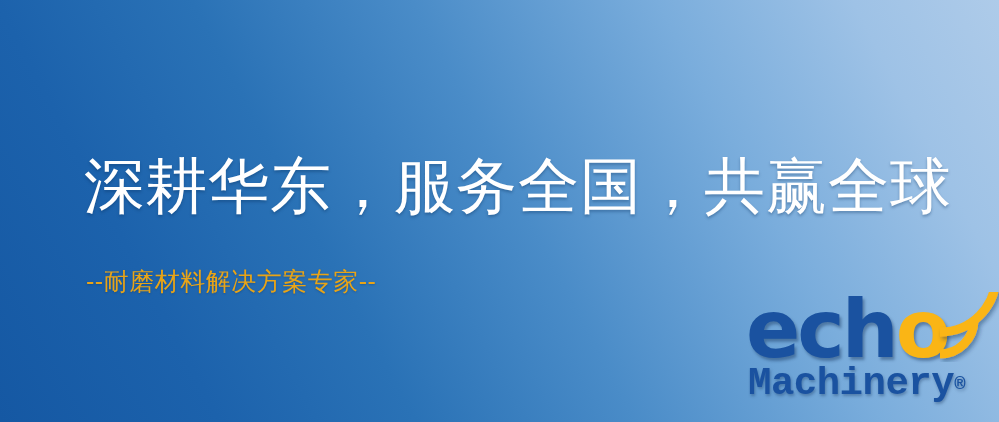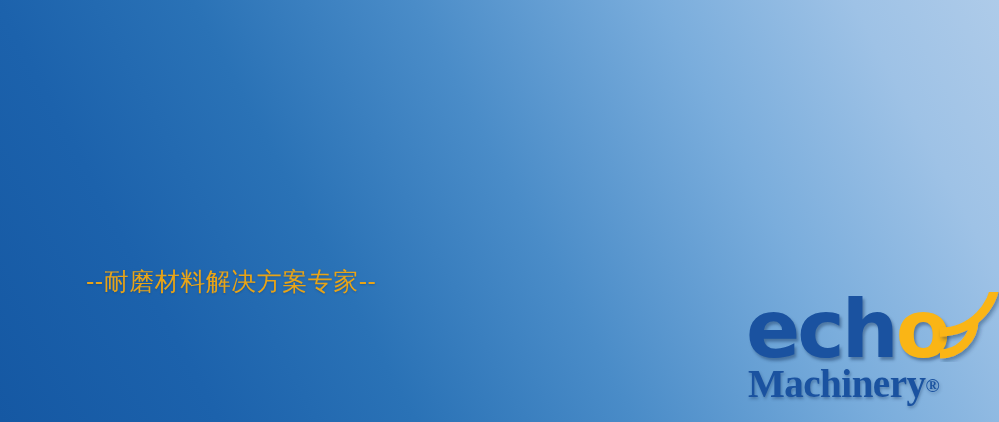--- a/index.html
+++ b/index.html
@@ -88,40 +88,41 @@
     position: absolute;
     left: 186px;
     top: -4px;
     width: 70px;
     height: 70px;
   }
   .logo-machinery {
     position: absolute;
     left: 4px;
     top: 66px;
-    font-family: Liberation Serif, serif;
+    font-family: Liberation Mono, monospace;
     font-weight: bold;
     font-size: 39px;
     line-height: 44px;
     letter-spacing: -0.5px;
     color: #1a52a0;
     text-shadow: 1px 2px 3px rgba(12, 40, 80, 0.35);
     white-space: nowrap;
   }
   .logo-reg {
     font-size: 19px;
     vertical-align: 5px;
     letter-spacing: 0;
   }
 </style>
 </head>
 <body>
 
 <div id="banner">
 
+  <div class="headline">深耕华东，服务全国，共赢全球</div>
 
   <div class="subtitle">--耐磨材料解决方案专家--</div>
 
   <div class="logo">
 
     <div class="logo-wordmark">
       <div class="logo-echo"><span>ech</span><span class="logo-o">o</span></div>
 
       <svg class="logo-arcs" viewBox="0 0 70 70">
         <defs>

